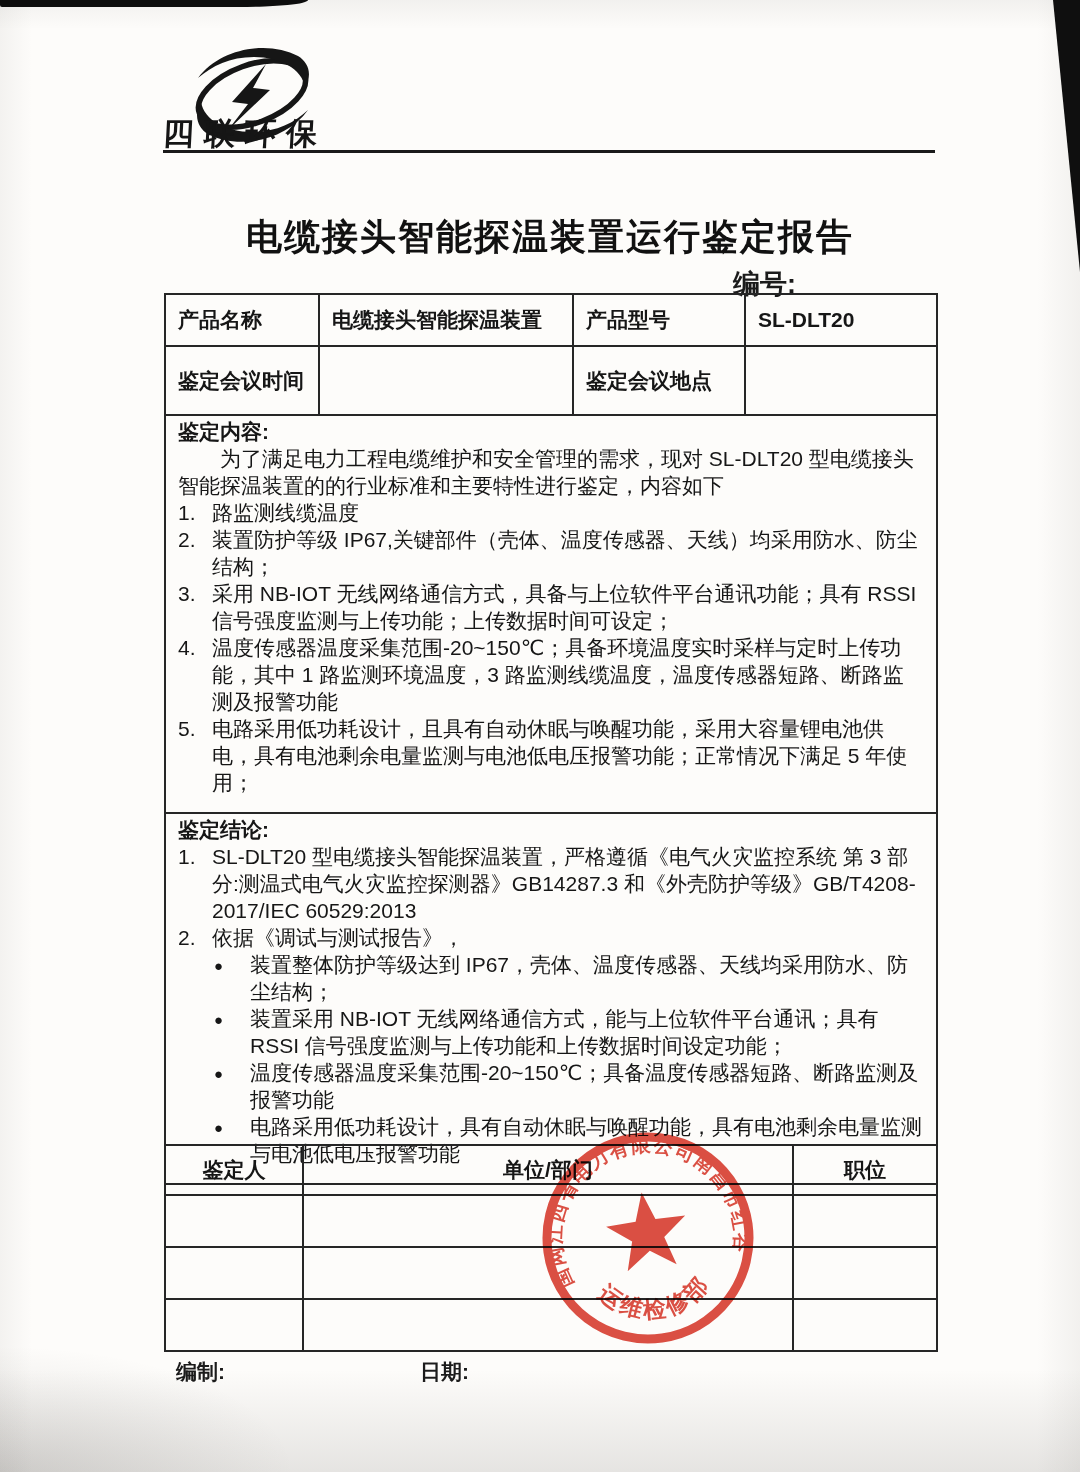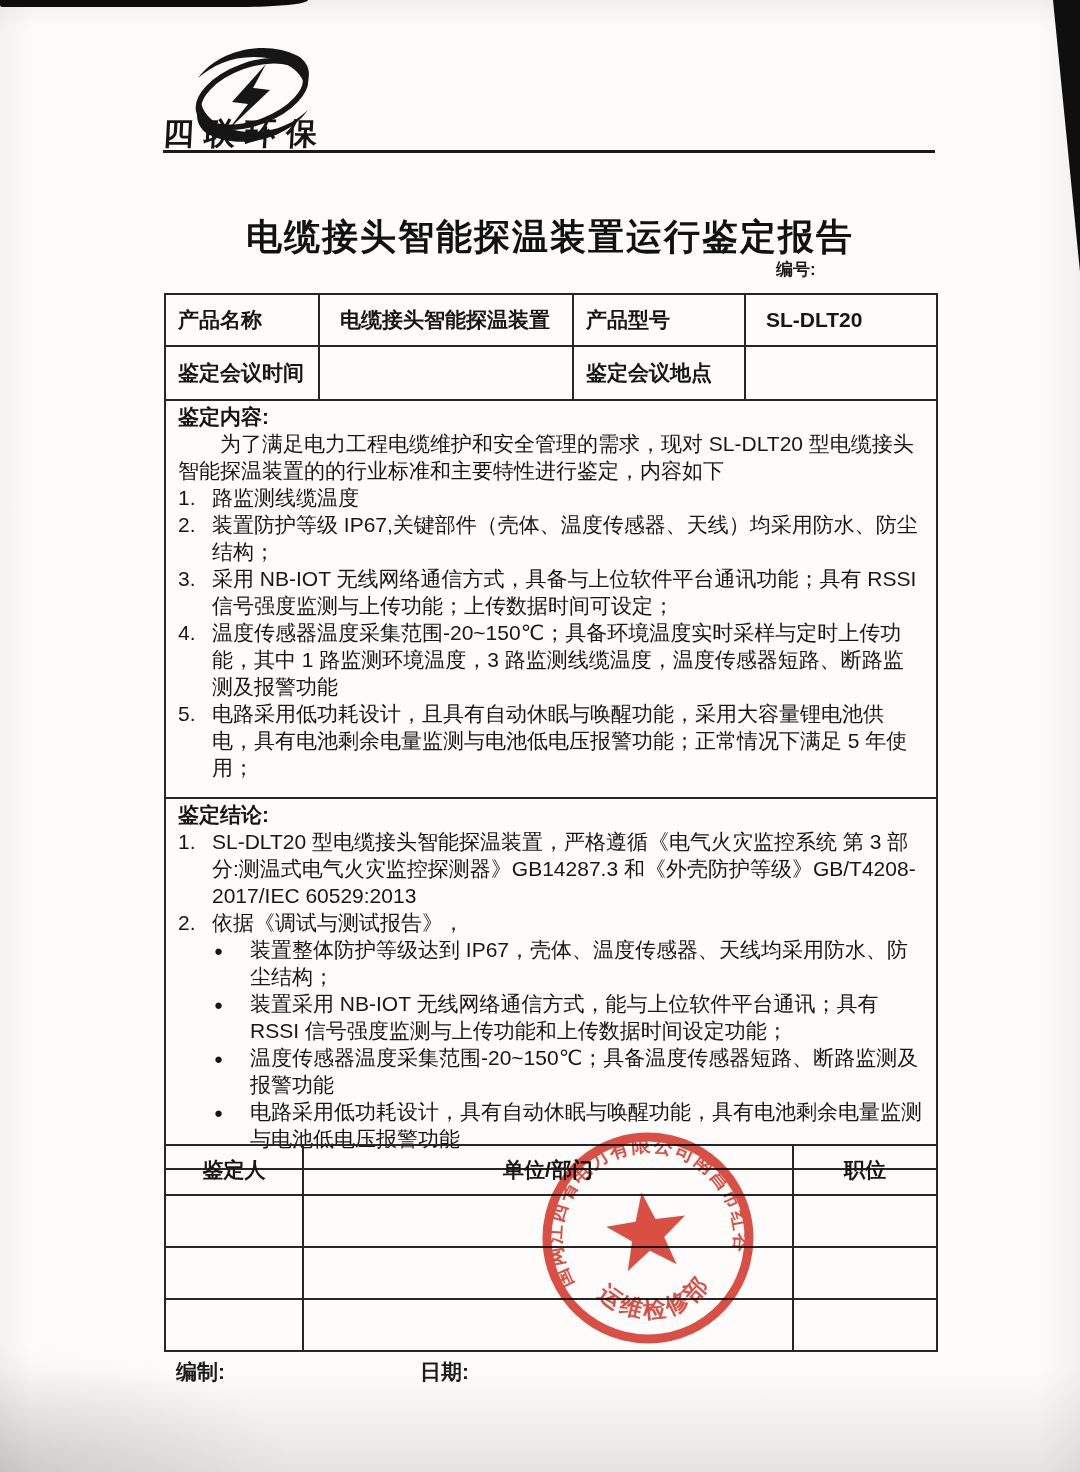--- a/index.html
+++ b/index.html
@@ -15,26 +15,26 @@
     color:#1b1b1b;
   }
   .scan-strip-top { position:absolute; left:0; top:0; width:308px; height:7px; background:#0d0d0d; border-radius:0 0 70px 2px / 0 0 7px 2px; }
   .scan-wedge { position:absolute; right:0; top:0; width:27px; height:272px; background:#0f0f0f; clip-path:polygon(0 0,100% 0,100% 100%); }
 
   .logo { position:absolute; left:168px; top:40px; }
   .logo-text { position:absolute; left:163px; top:113px; width:230px; font-size:31px; font-weight:bold; letter-spacing:10px; transform:skewX(-3deg); color:#151515; }
   .rule { position:absolute; left:163px; top:150px; width:772px; height:3px; background:#1a1a1a; }
 
   .doc-title { position:absolute; left:164px; top:213px; width:772px; text-align:center; font-size:36px; font-weight:800; letter-spacing:2px; color:#111; }
-  .no-label { position:absolute; left:733px; top:258px; font-size:17px; font-weight:bold;margin-left:43px; }
+  .no-label { position:absolute; left:733px; top:266px; font-size:27px; font-weight:bold; }
 
   table.grid { position:absolute; left:164px; border-collapse:collapse; table-layout:fixed; }
   table.grid td { border:2px solid #262626; vertical-align:middle; font-size:21px; color:#161616; }
   .lbl { font-weight:600; padding-left:12px;margin-top:40px; }
-  .val { padding-left:20px; font-weight:600; }
+  .val { padding-left:12px; font-weight:600; }
 
   td.block { vertical-align:top; padding:2px 12px 16px 12px; line-height:27px; font-weight:500;margin-left:24px; }
   .sec-head { font-weight:700; }
   .intro { margin:0; text-indent:2em; }
   .oitem { display:flex; }
   .oitem .num { flex:none; width:34px; }
   .oitem .txt { flex:1; }
   .blist { margin-left:36px; }
   .bitem { display:flex; }
   .bitem .dot { flex:none; width:36px; font-size:15px; padding-top:1px; }
@@ -73,21 +73,21 @@
       <col style="width:172px">
       <col style="width:192px">
     </colgroup>
   <tbody>
       <tr style="height:52px">
     <td class="lbl">产品名称</td>
     <td class="val">电缆接头智能探温装置</td>
     <td class="lbl">产品型号</td>
     <td class="val">SL-DLT20</td>
   </tr>
-  <tr style="height:54px">
+  <tr style="height:69px">
     <td class="lbl">鉴定会议时间</td>
     <td class="val"></td>
     <td class="lbl">鉴定会议地点</td>
     <td class="val"></td>
   </tr>
   <tr>
     <td class="block" colspan="4" style="height:358px">
       <div class="sec-head">鉴定内容:</div>
       <p class="intro">为了满足电力工程电缆维护和安全管理的需求，现对 SL-DLT20 型电缆接头智能探温装置的的行业标准和主要特性进行鉴定，内容如下</p>
       <div class="oitem">

